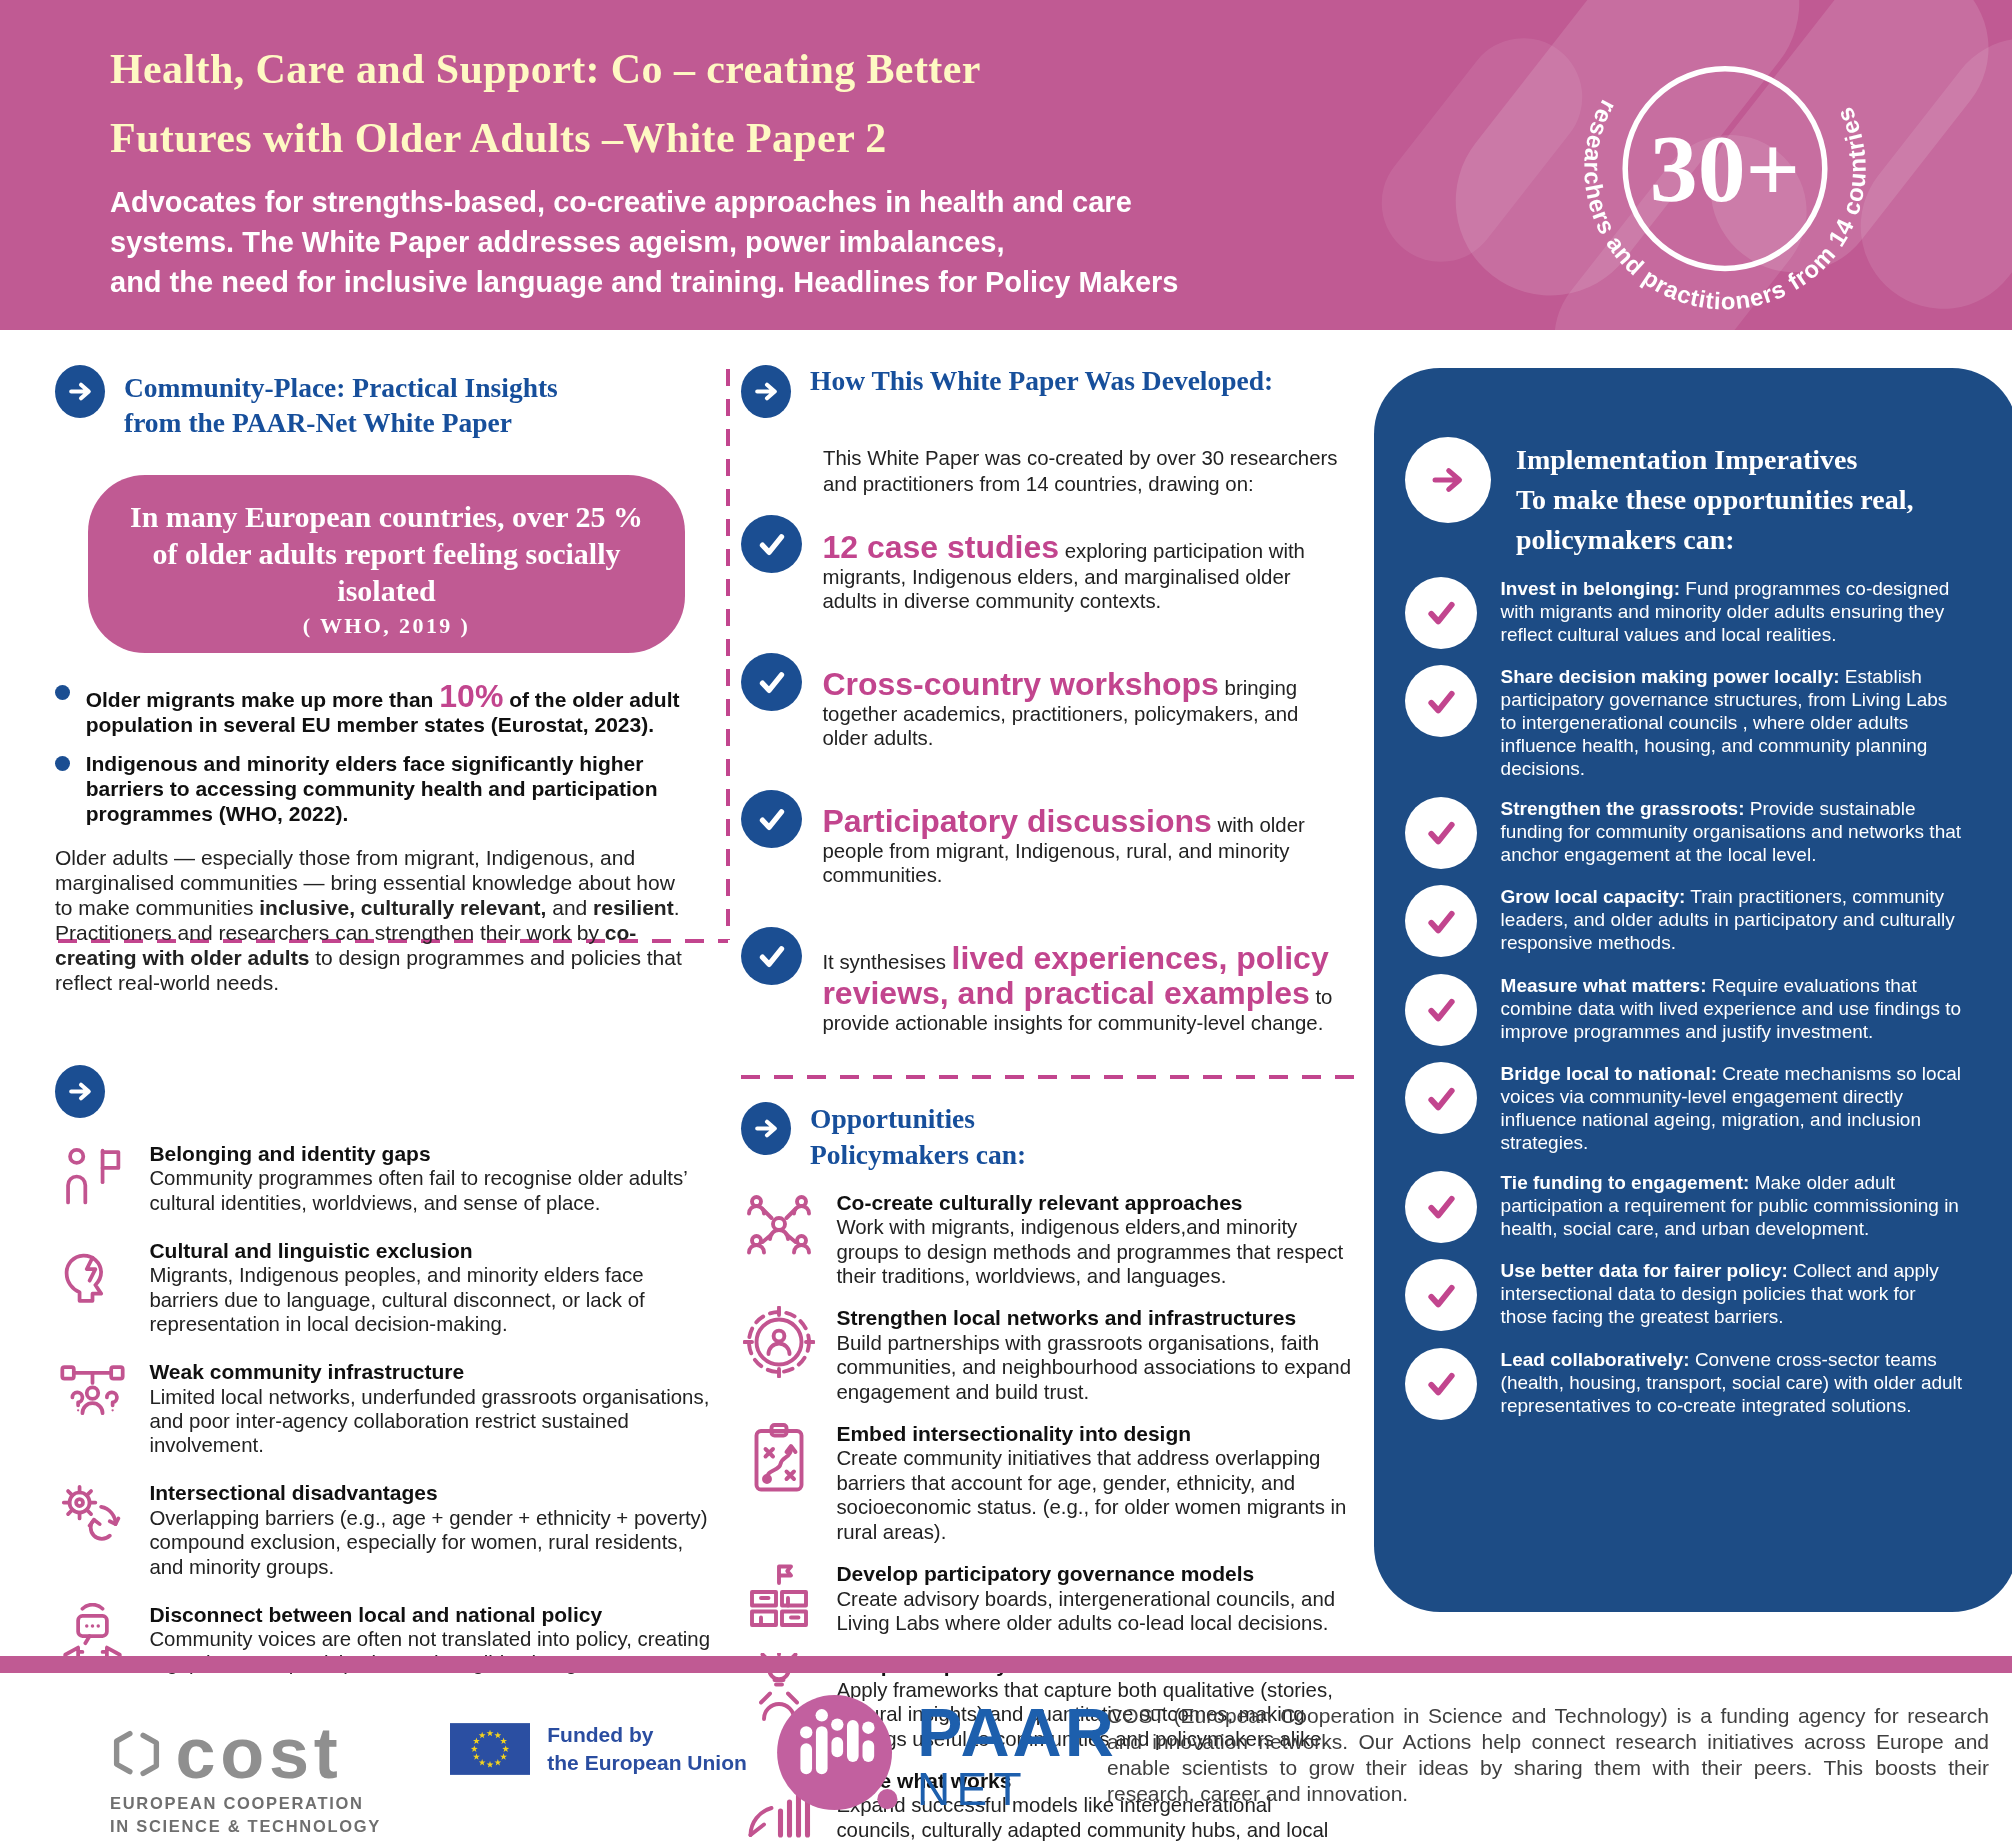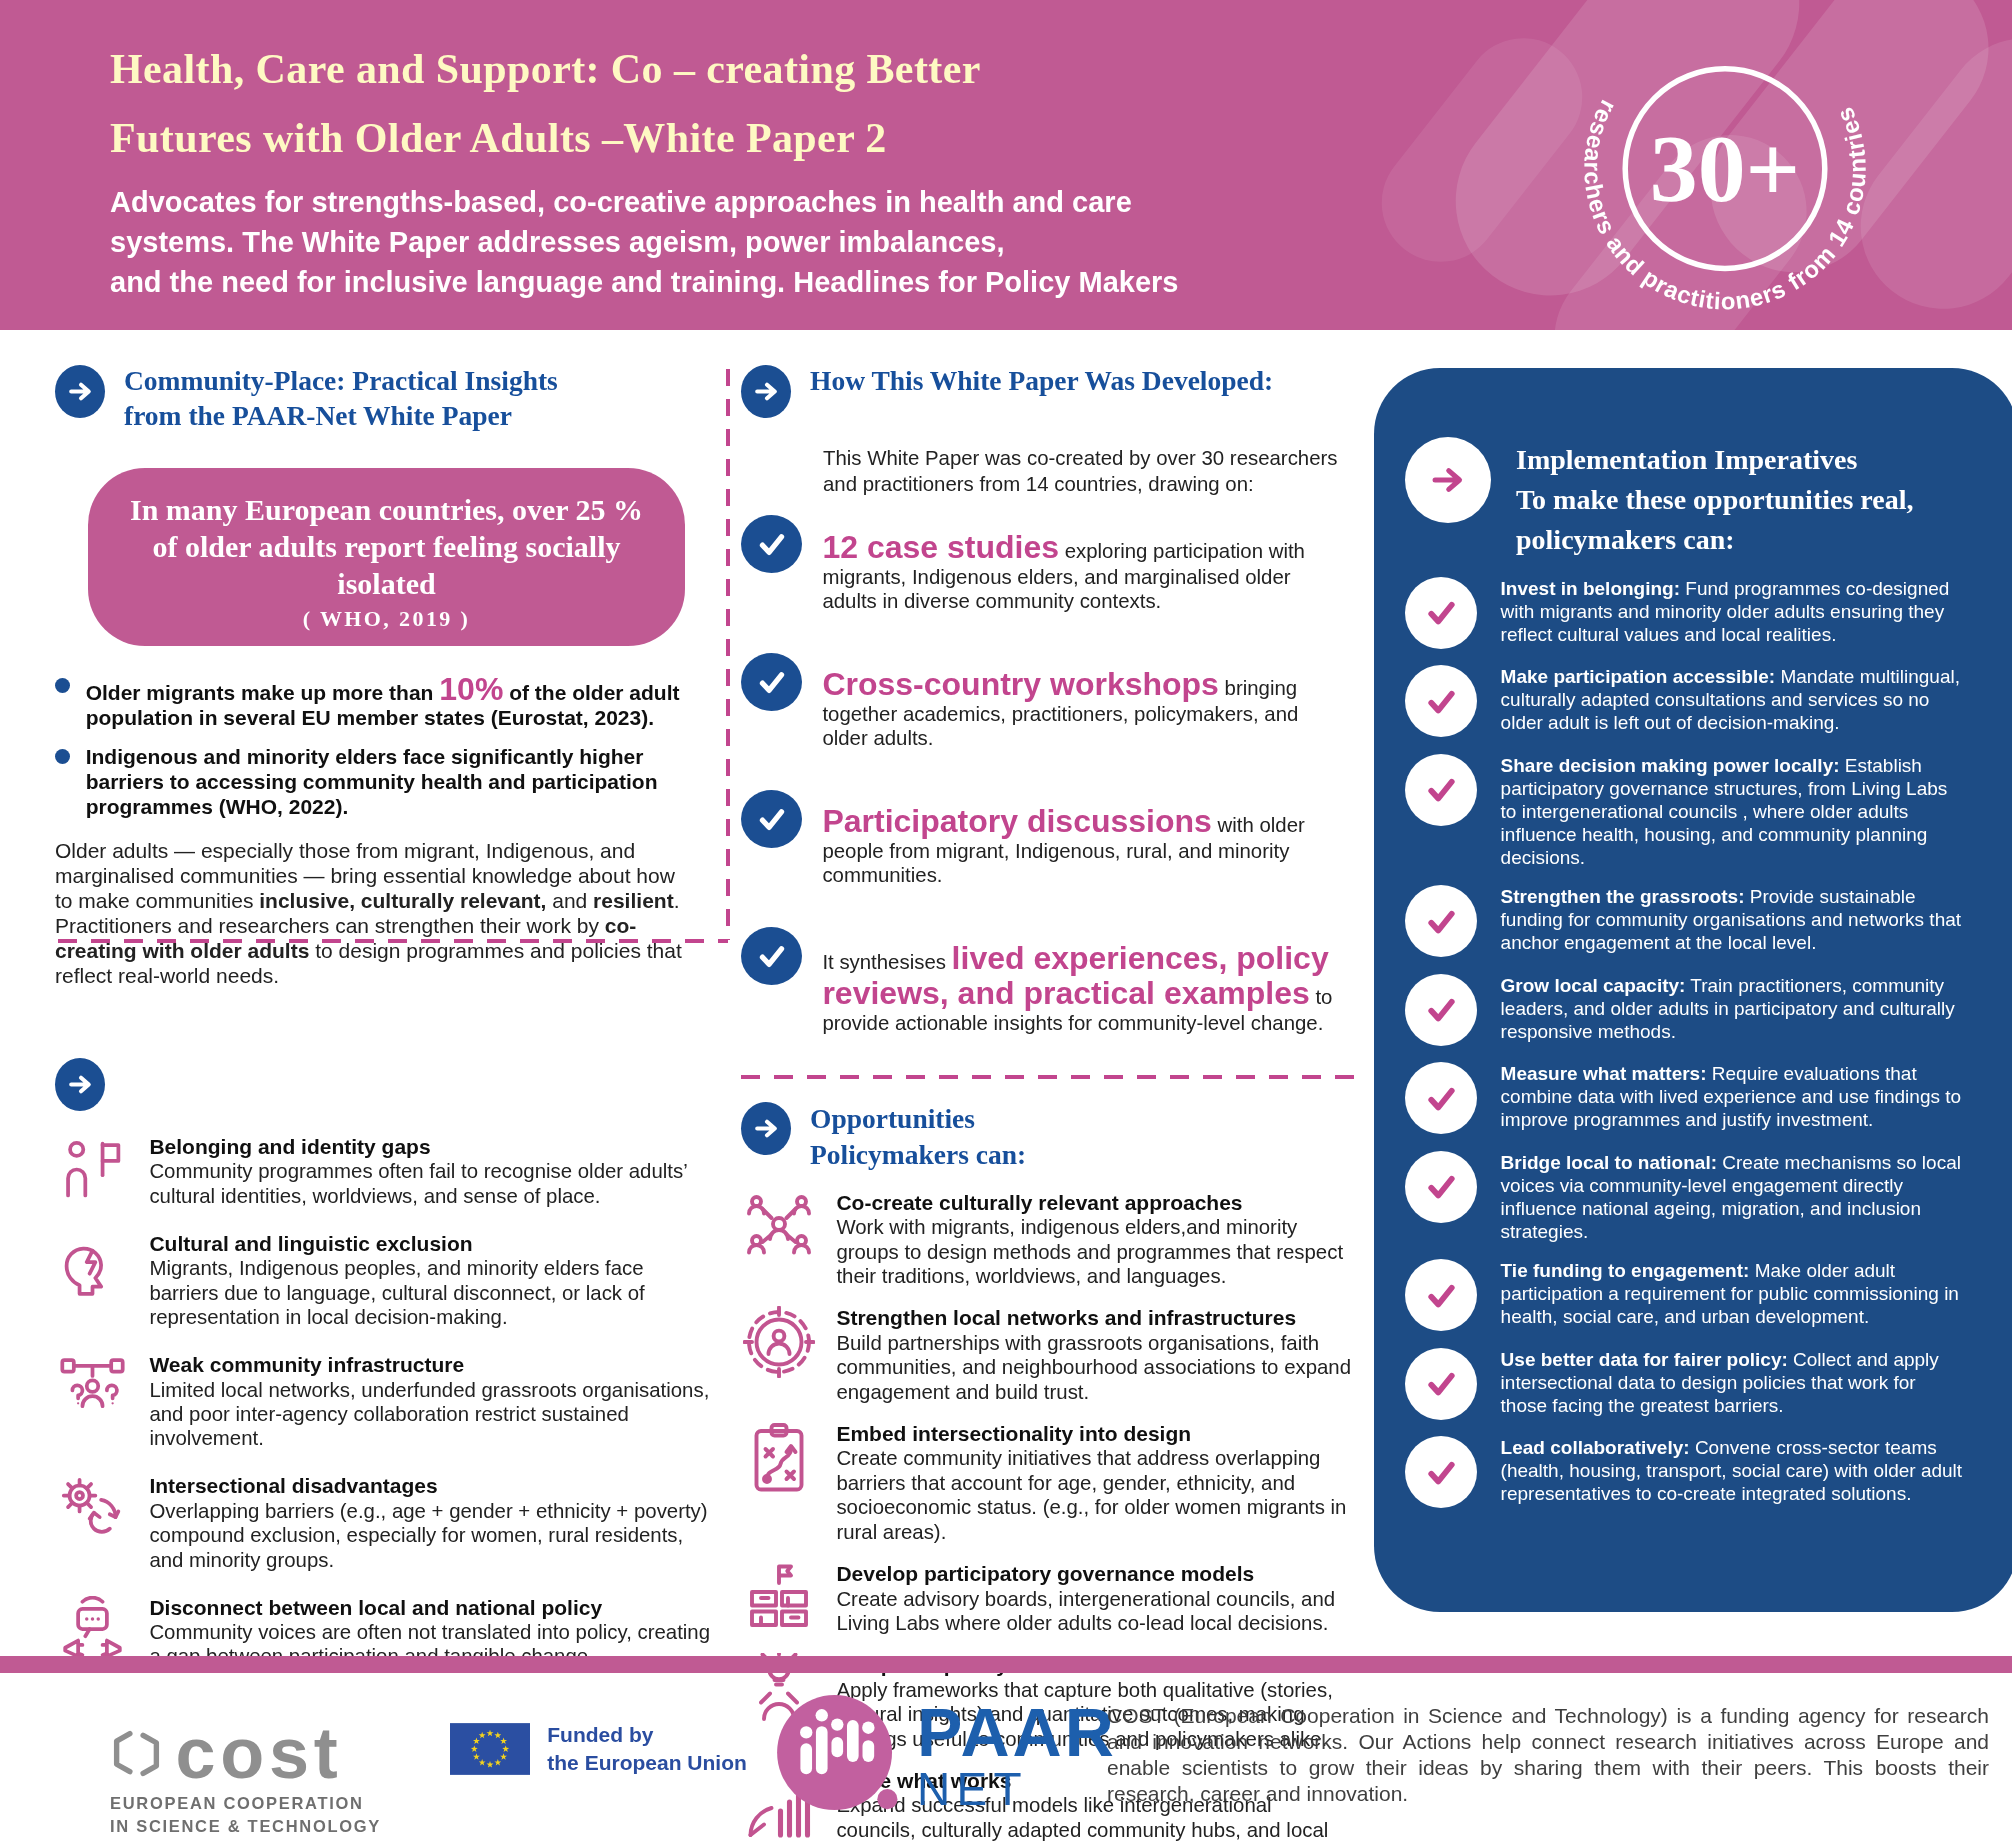--- a/index.html
+++ b/index.html
@@ -43,21 +43,21 @@
   .ic-arrow svg{width:33px;height:33px;color:#fff;fill:none;stroke:currentColor;stroke-width:8;stroke-linecap:round;stroke-linejoin:round;}
   .picon{color:var(--pink-icon);fill:none;stroke:currentColor;stroke-width:2.6;stroke-linecap:round;stroke-linejoin:round;}
   .dash-h{height:3.9px;background:repeating-linear-gradient(to right,var(--pink-accent) 0 19px,transparent 19px 33px);}
   .dash-v{position:absolute;left:726px;top:369px;width:3.9px;height:571px;
           background:repeating-linear-gradient(to bottom,var(--pink-accent) 0 17.3px,transparent 17.3px 30px);}
   .dash-left-bottom{position:absolute;left:58px;top:939px;width:670px;height:3.9px;
           background:repeating-linear-gradient(to right,var(--pink-accent) 0 19px,transparent 19px 33px);}
 
   
   .col-left{position:absolute;left:55px;top:363px;width:676px;}
-  .col-left .sec-head h2{width:472px;}
+  .col-left .sec-head h2{width:472px;margin-top:7px;}
   .stat-box{margin:35px 0 0 33px;width:597px;background:var(--pink);border-radius:57px;
             padding:23px 33px 14px;text-align:center;color:#fff;font-family:"Liberation Serif",serif;font-weight:700;}
   .stat-main{font-size:30px;line-height:37px;}
   .stat-src{font-size:22px;margin-top:3.9px;letter-spacing:2.4px;}
   .bullets{margin-top:27px;display:flex;flex-direction:column;gap:14px;}
   .bullet{display:flex;gap:15.7px;}
   .bullet .dot{flex:none;width:15px;height:15px;border-radius:50%;background:var(--blue);margin-top:5.5px;}
   .bullet p{margin:0;font-weight:700;font-size:21px;line-height:25px;color:#101010;width:613px;}
   .hl-pct{color:var(--pink-accent);font-size:32px;line-height:1;font-weight:700;}
   .para{margin:19px 0 0 0;font-size:21px;line-height:25px;color:#222;width:633px;}
@@ -495,28 +495,20 @@
       </h2>
     </div>
 
     <div class="pitem">
       <span class="pcheck">
           <svg viewBox="0 0 52 52" width="41" height="41">
             <use href="#sym-check"></use>
           </svg>
         </span>
       <p><strong>Invest in belonging:</strong><span> Fund programmes co-designed with  migrants and minority older adults ensuring they reflect cultural values and local realities.</span></p>
-    </div>
-    <div class="pitem">
-      <span class="pcheck">
-          <svg viewBox="0 0 52 52" width="41" height="41">
-            <use href="#sym-check"></use>
-          </svg>
-        </span>
-      <p><strong>Make participation accessible:</strong><span> Mandate multilingual, culturally adapted consultations and services so no older adult is left out of decision-making.</span></p>
     </div>
     <div class="pitem">
       <span class="pcheck">
           <svg viewBox="0 0 52 52" width="41" height="41">
             <use href="#sym-check"></use>
           </svg>
         </span>
       <p><strong>Share decision making power locally:</strong><span> Establish participatory governance structures,  from Living Labs to intergenerational councils , where older adults influence health, housing, and community planning decisions.</span></p>
     </div>
     <div class="pitem">

